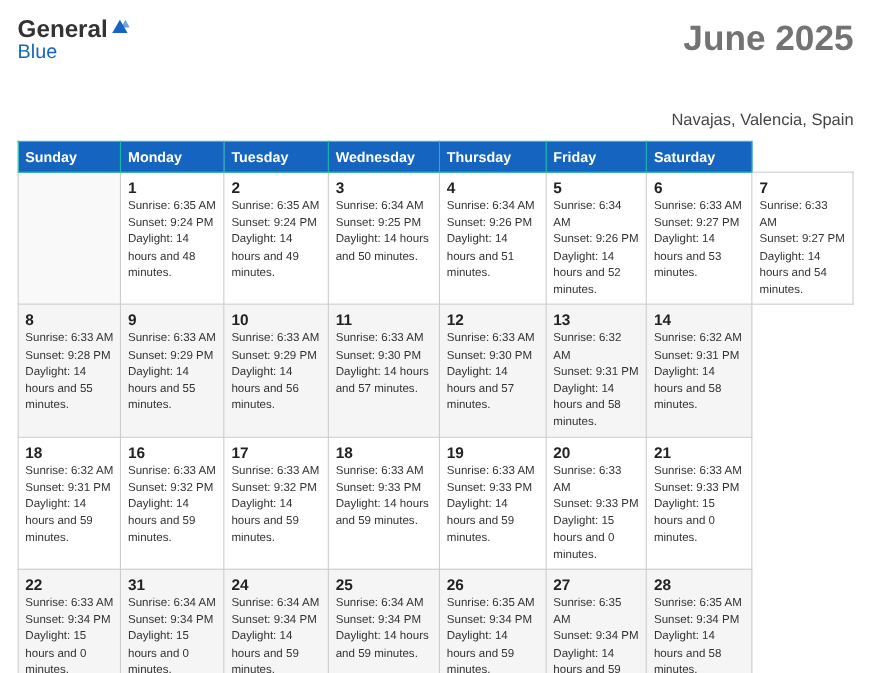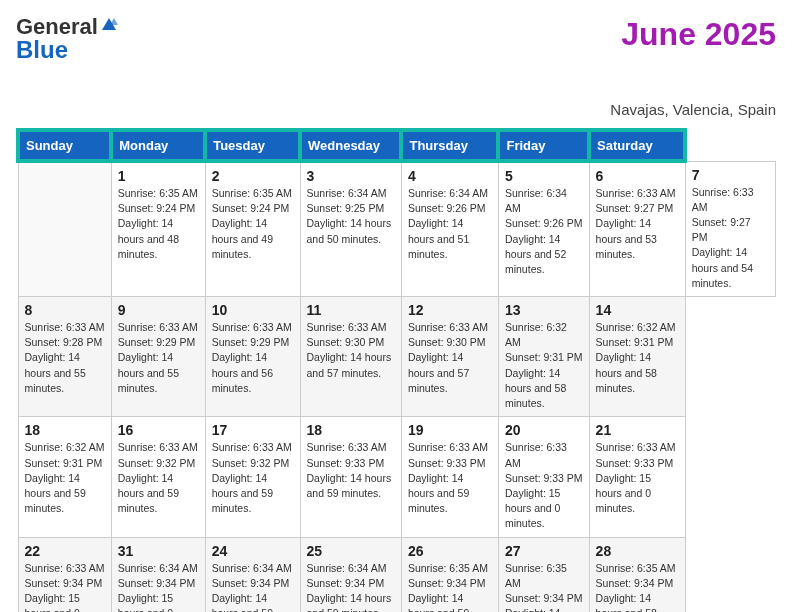--- a/index.html
+++ b/index.html
@@ -20,57 +20,57 @@
       display: flex;
       align-items: flex-end;
     }
     .logo-text-general {
       font-size: 22px;
       font-weight: bold;
       color: #333;
       line-height: 1;
     }
     .logo-text-blue {
-      font-size: 24px;
-      font-weight: bold;
+      font-size: 18px;
+      font-weight: normal;
       color: #1565c0;
       line-height: 1;
     }
     .logo-icon {
       width: 18px;
       height: 18px;
       margin-left: 2px;
       margin-top: -4px;
     }
     .title-block {
       text-align: right;
     }
     .calendar-title {
       font-size: 32px;
       font-weight: bold;
-      color: #a21caf;
+      color: #737373;
     }
     .calendar-subtitle {
       font-size: 15px;
       color: #444;
       margin-top: 48px;
     }
     .calendar {
       width: 100%;
       border-collapse: collapse;
       font-size: 11px;
     }
     .calendar thead tr th {
       background: #1565c0;
       color: #fff;
       text-align: left;
       padding: 6px 6px;
       font-size: 13px;
       font-weight: bold;
-      border: 4px solid #14b8a6;
+      border: 1px solid #14b8a6;
     }
     .calendar tbody tr td {
       vertical-align: top;
       border: 1px solid #ccc;
       padding: 5px 6px;
       width: 108px;
       min-height: 80px;
       background: #fff;
     }
     .calendar tbody tr:nth-child(even) td {

